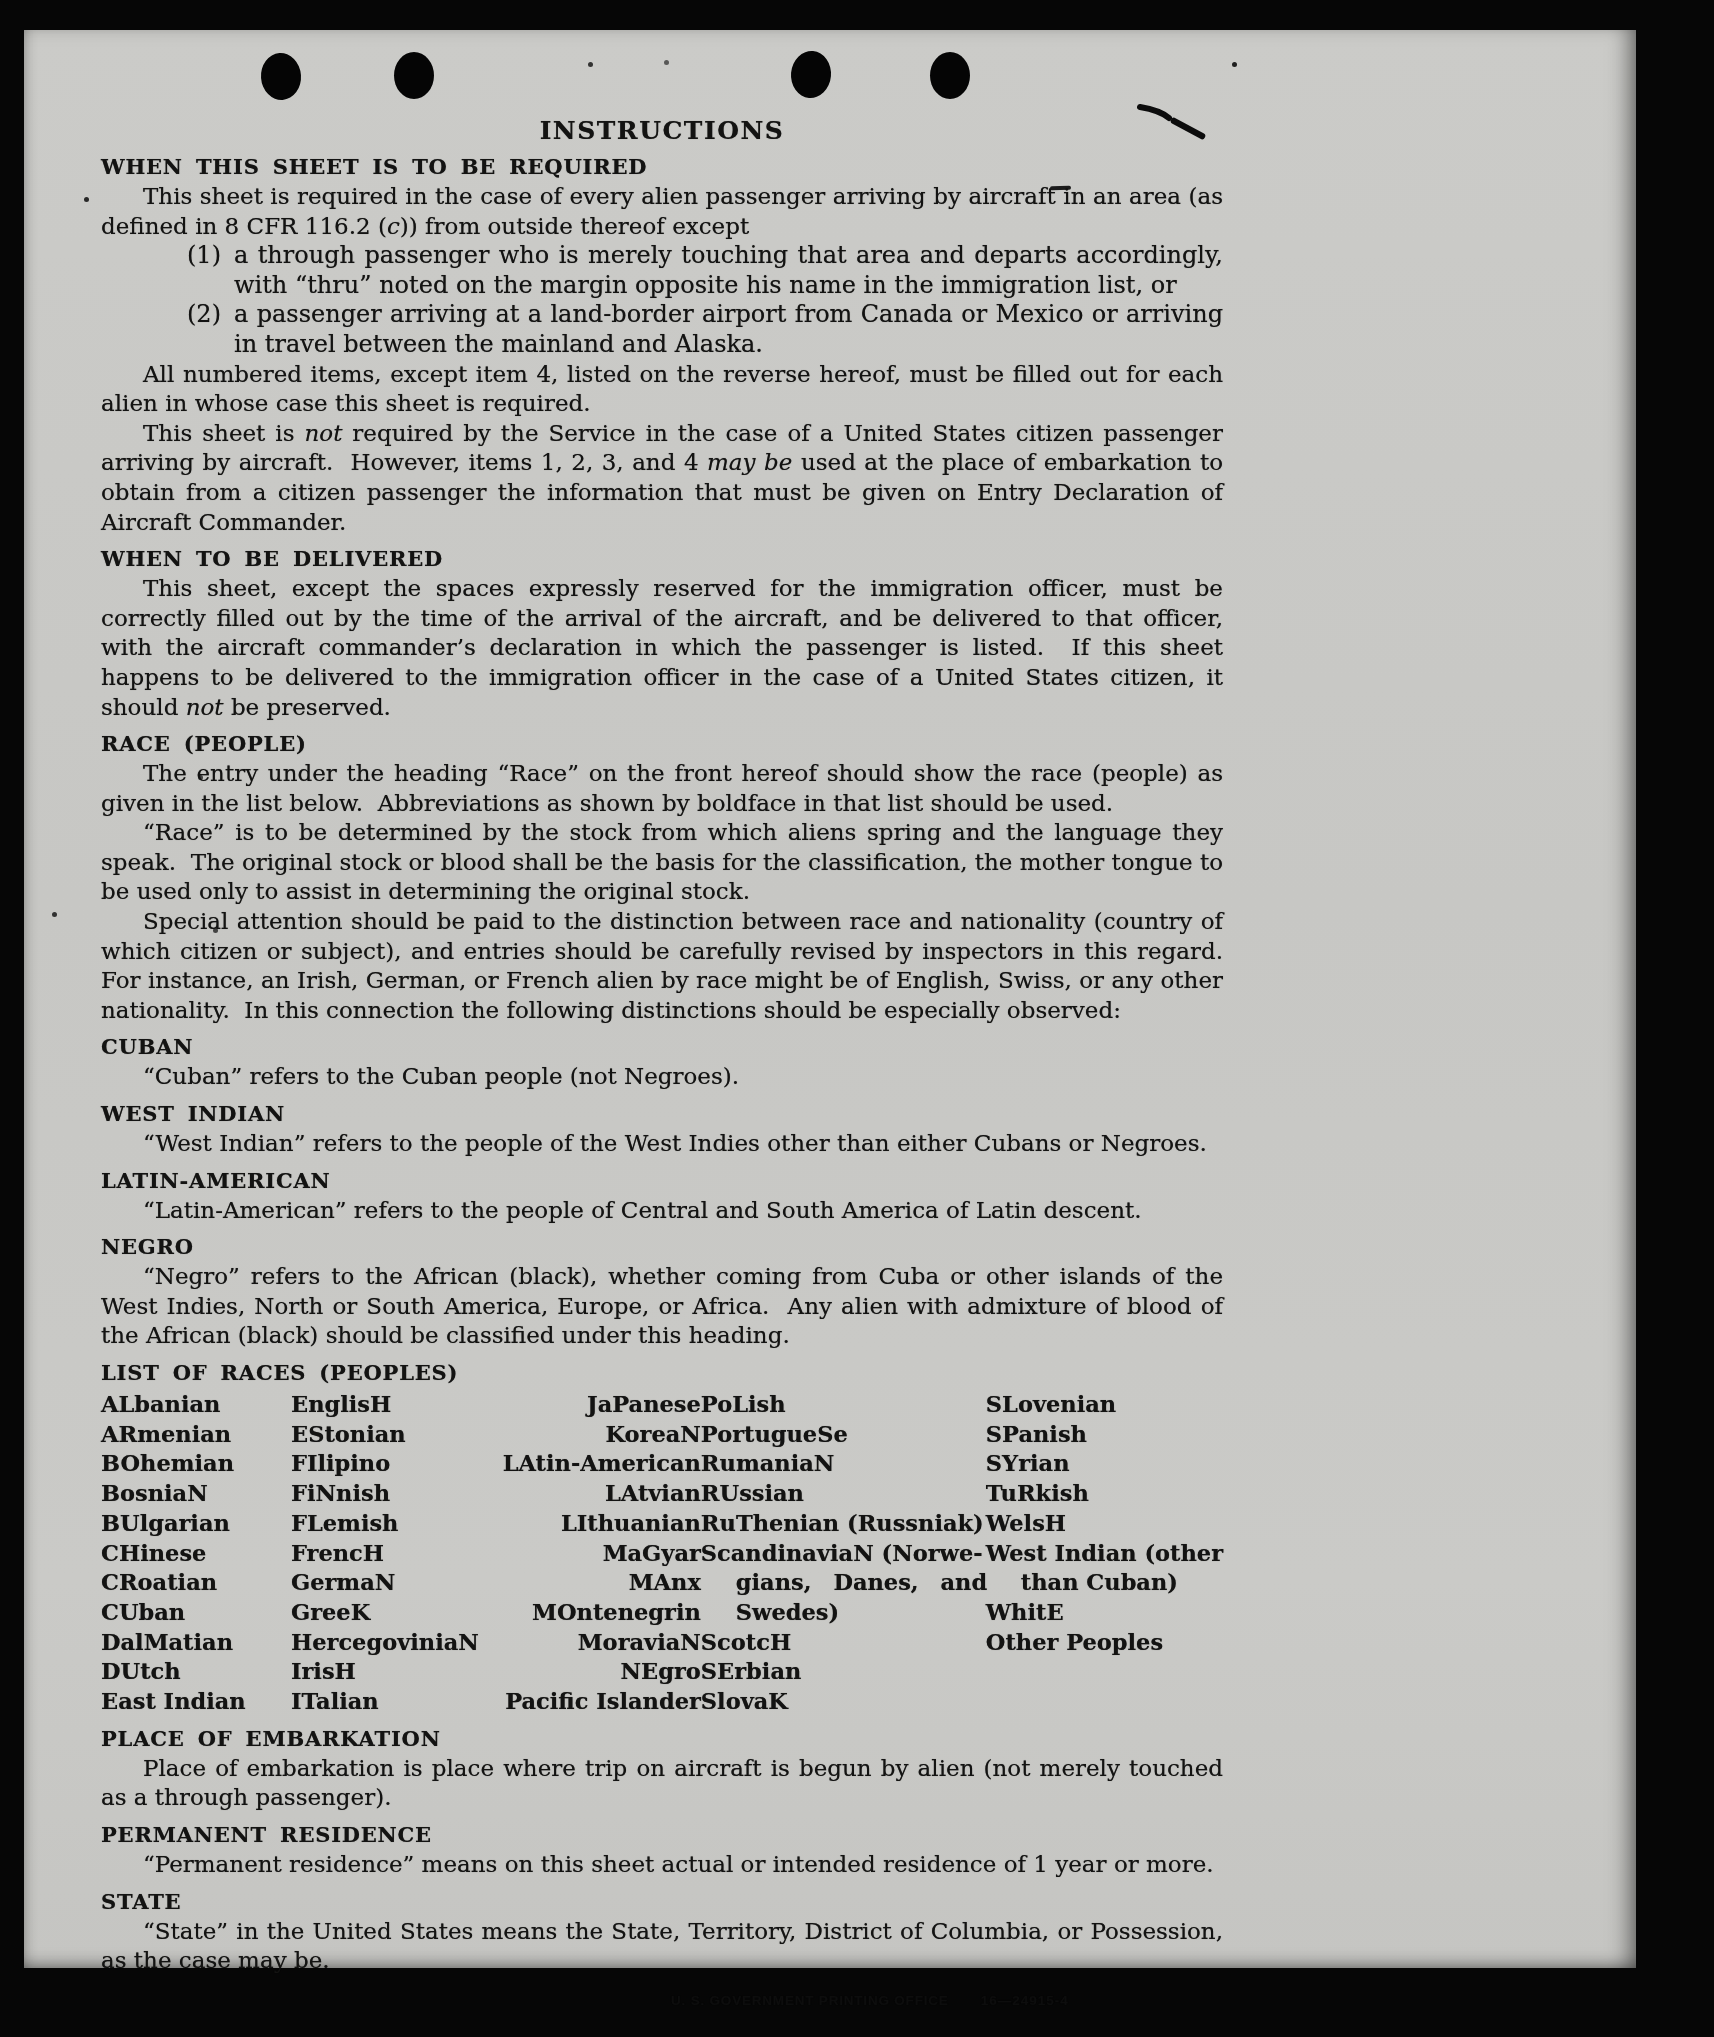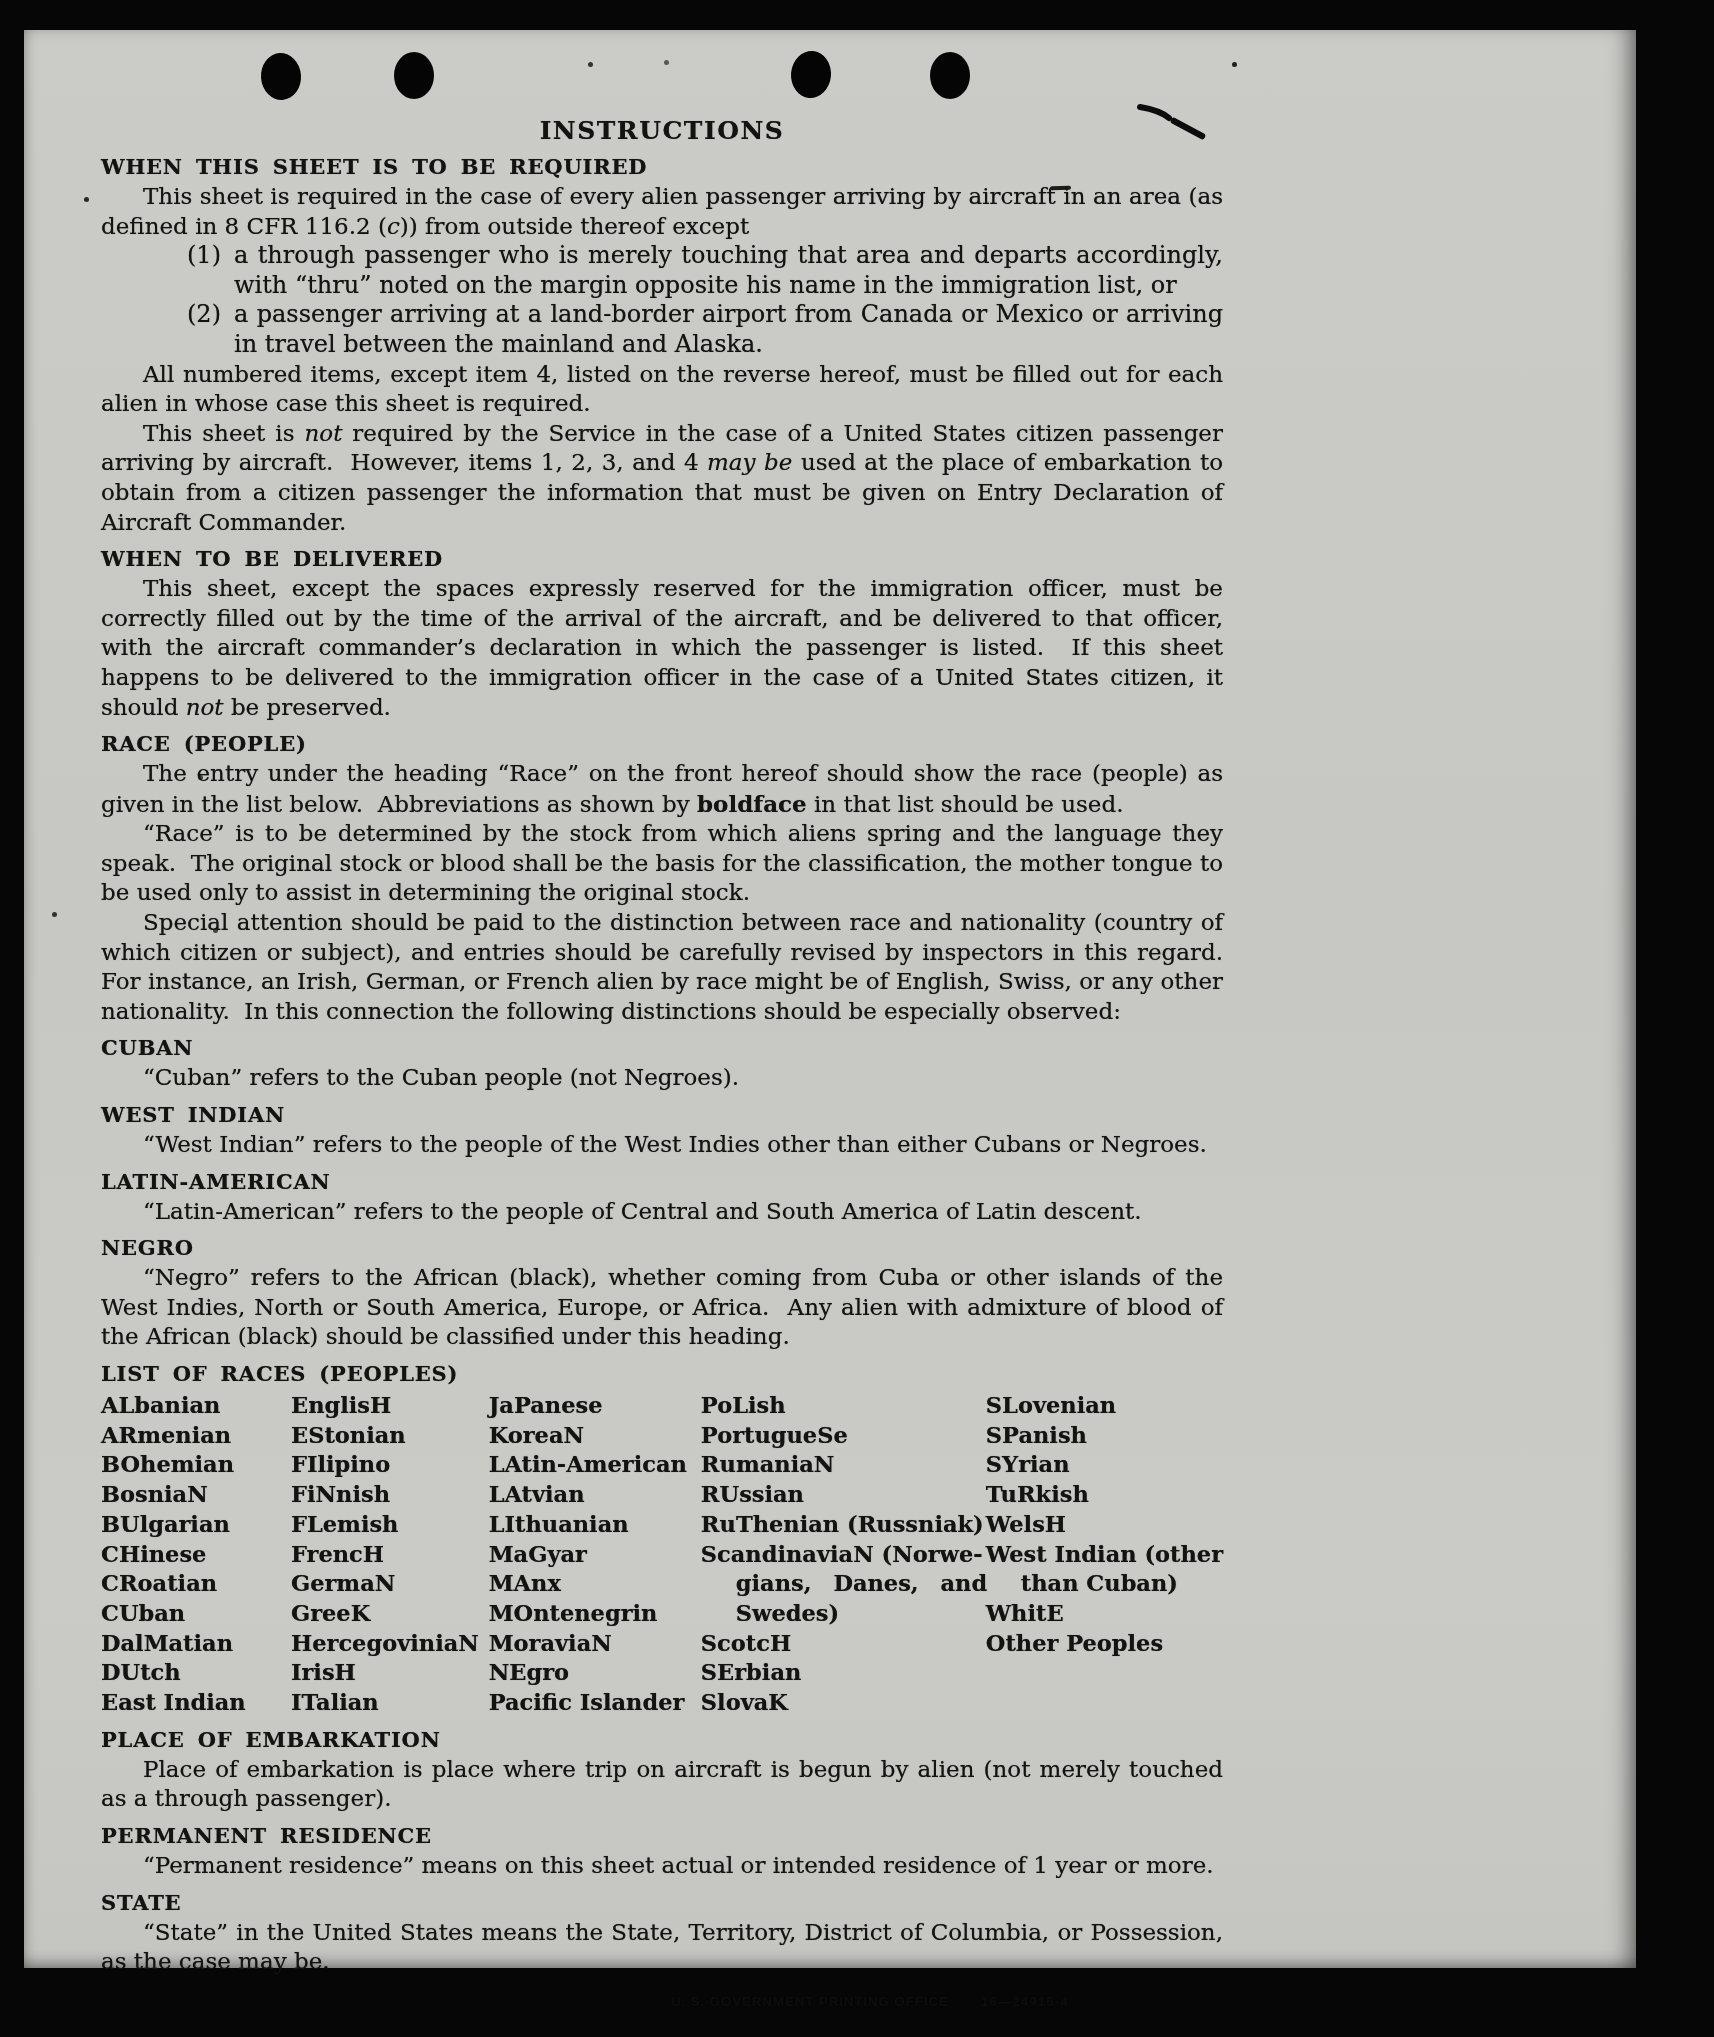--- a/index.html
+++ b/index.html
@@ -35,23 +35,23 @@
   .title{text-align:center;font-size:25px;font-weight:bold;letter-spacing:1.5px;
     word-spacing:2px;margin-bottom:7px;}
   .h{ font-size:21px;font-weight:bold;letter-spacing:.8px;
     word-spacing:5px;margin:9px 0 3px;}
   p{margin:0;font-size:23px;line-height:29.6px;text-align:justify;text-indent:42px;
     white-space:pre-wrap;}
   .numbered{font-size:24px;line-height:29.6px;text-align:justify;padding-left:133px;
     white-space:pre-wrap;}
   .marker{display:inline-block;margin-left:-47px;width:47px;white-space:nowrap;}
   i{font-style:italic;}
-  b{font-weight:bold;margin-top:11px;}
+  b{font-weight:normal;margin-top:11px;}
   .races{display:flex;margin-top:5px;}
-  .col1{width:197px;}.col2{width:205px;}.col3{width:220px;}.col4{width:285px;}.col5{flex:1;}
+  .col1{width:197px;}.col2{width:205px;}.col3{width:220px;text-align:right;}.col4{width:285px;}.col5{flex:1;}
   .race{font-size:22.5px;line-height:29.7px;font-weight:bold;white-space:nowrap;}
   .race.cont{padding-left:35px;}
   .race.spread{word-spacing:14px;}
   .gpo{margin-top:17px;margin-left:570px;font-family:"Liberation Sans", sans-serif;
     font-size:13.5px;font-weight:bold;letter-spacing:.8px;color:#0d0d0d;}
   .gpo .code{margin-left:32px;letter-spacing:1px;}
 </style>
 </head>
 <body>
 

